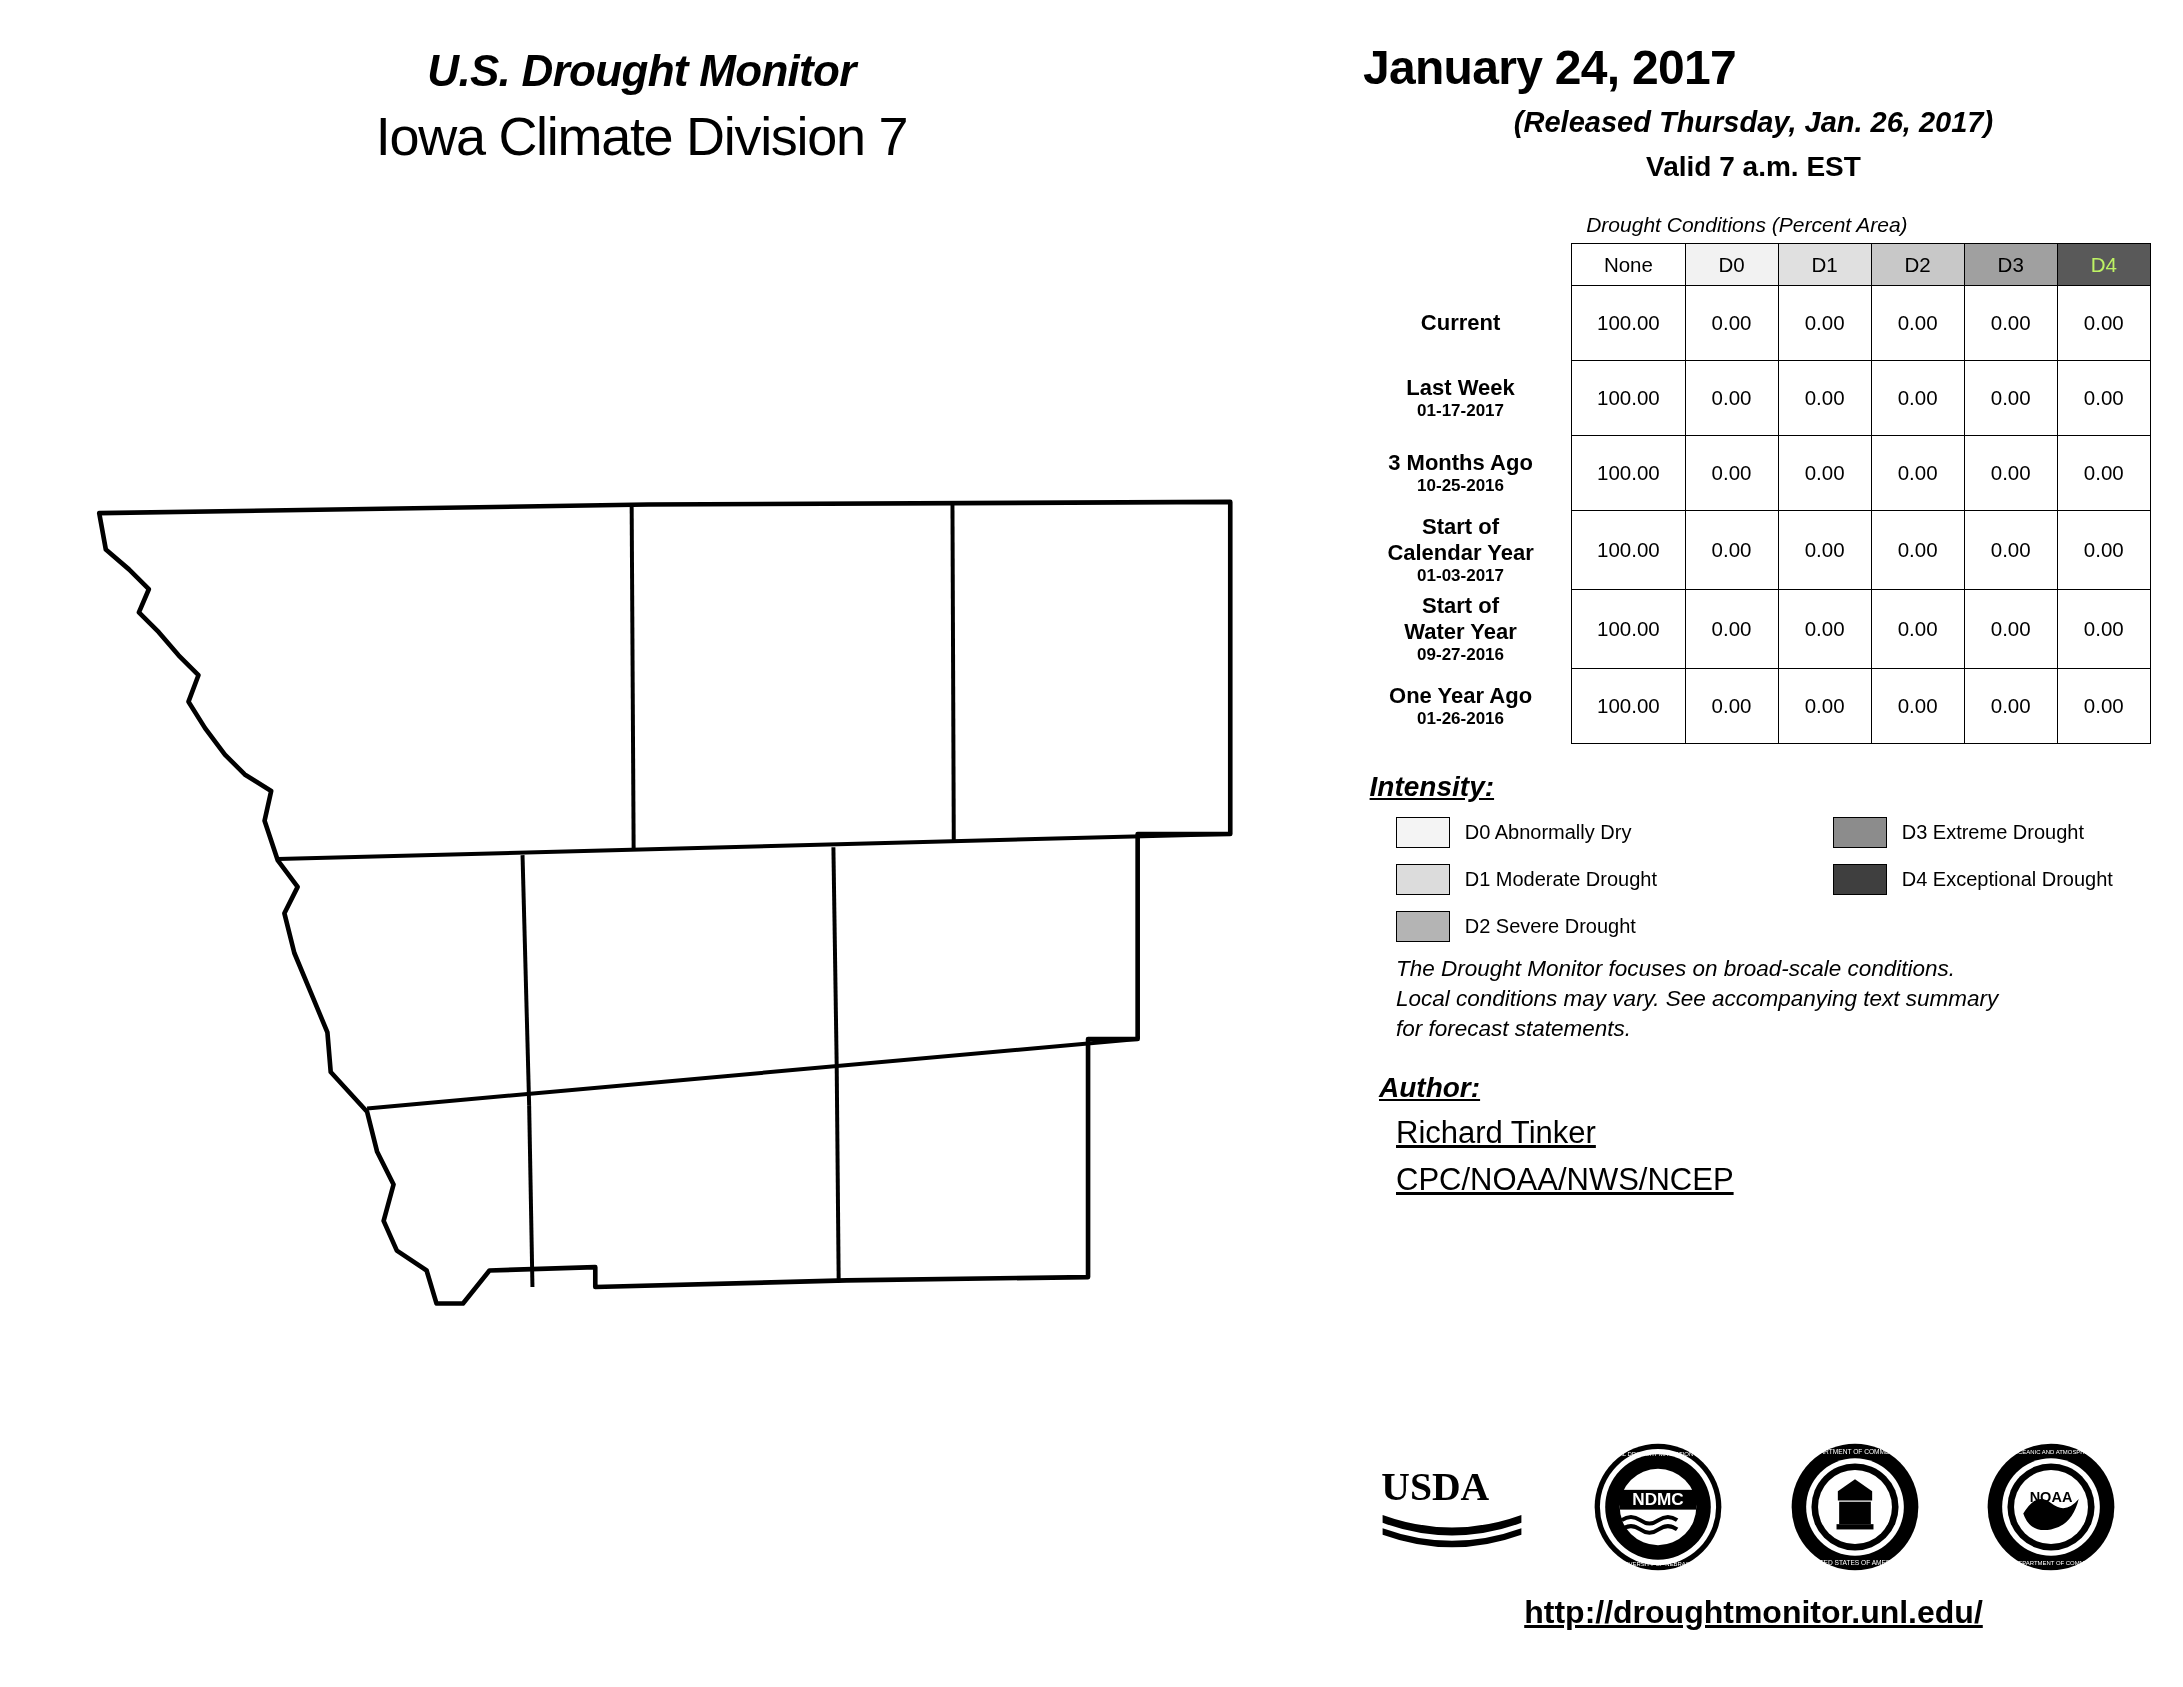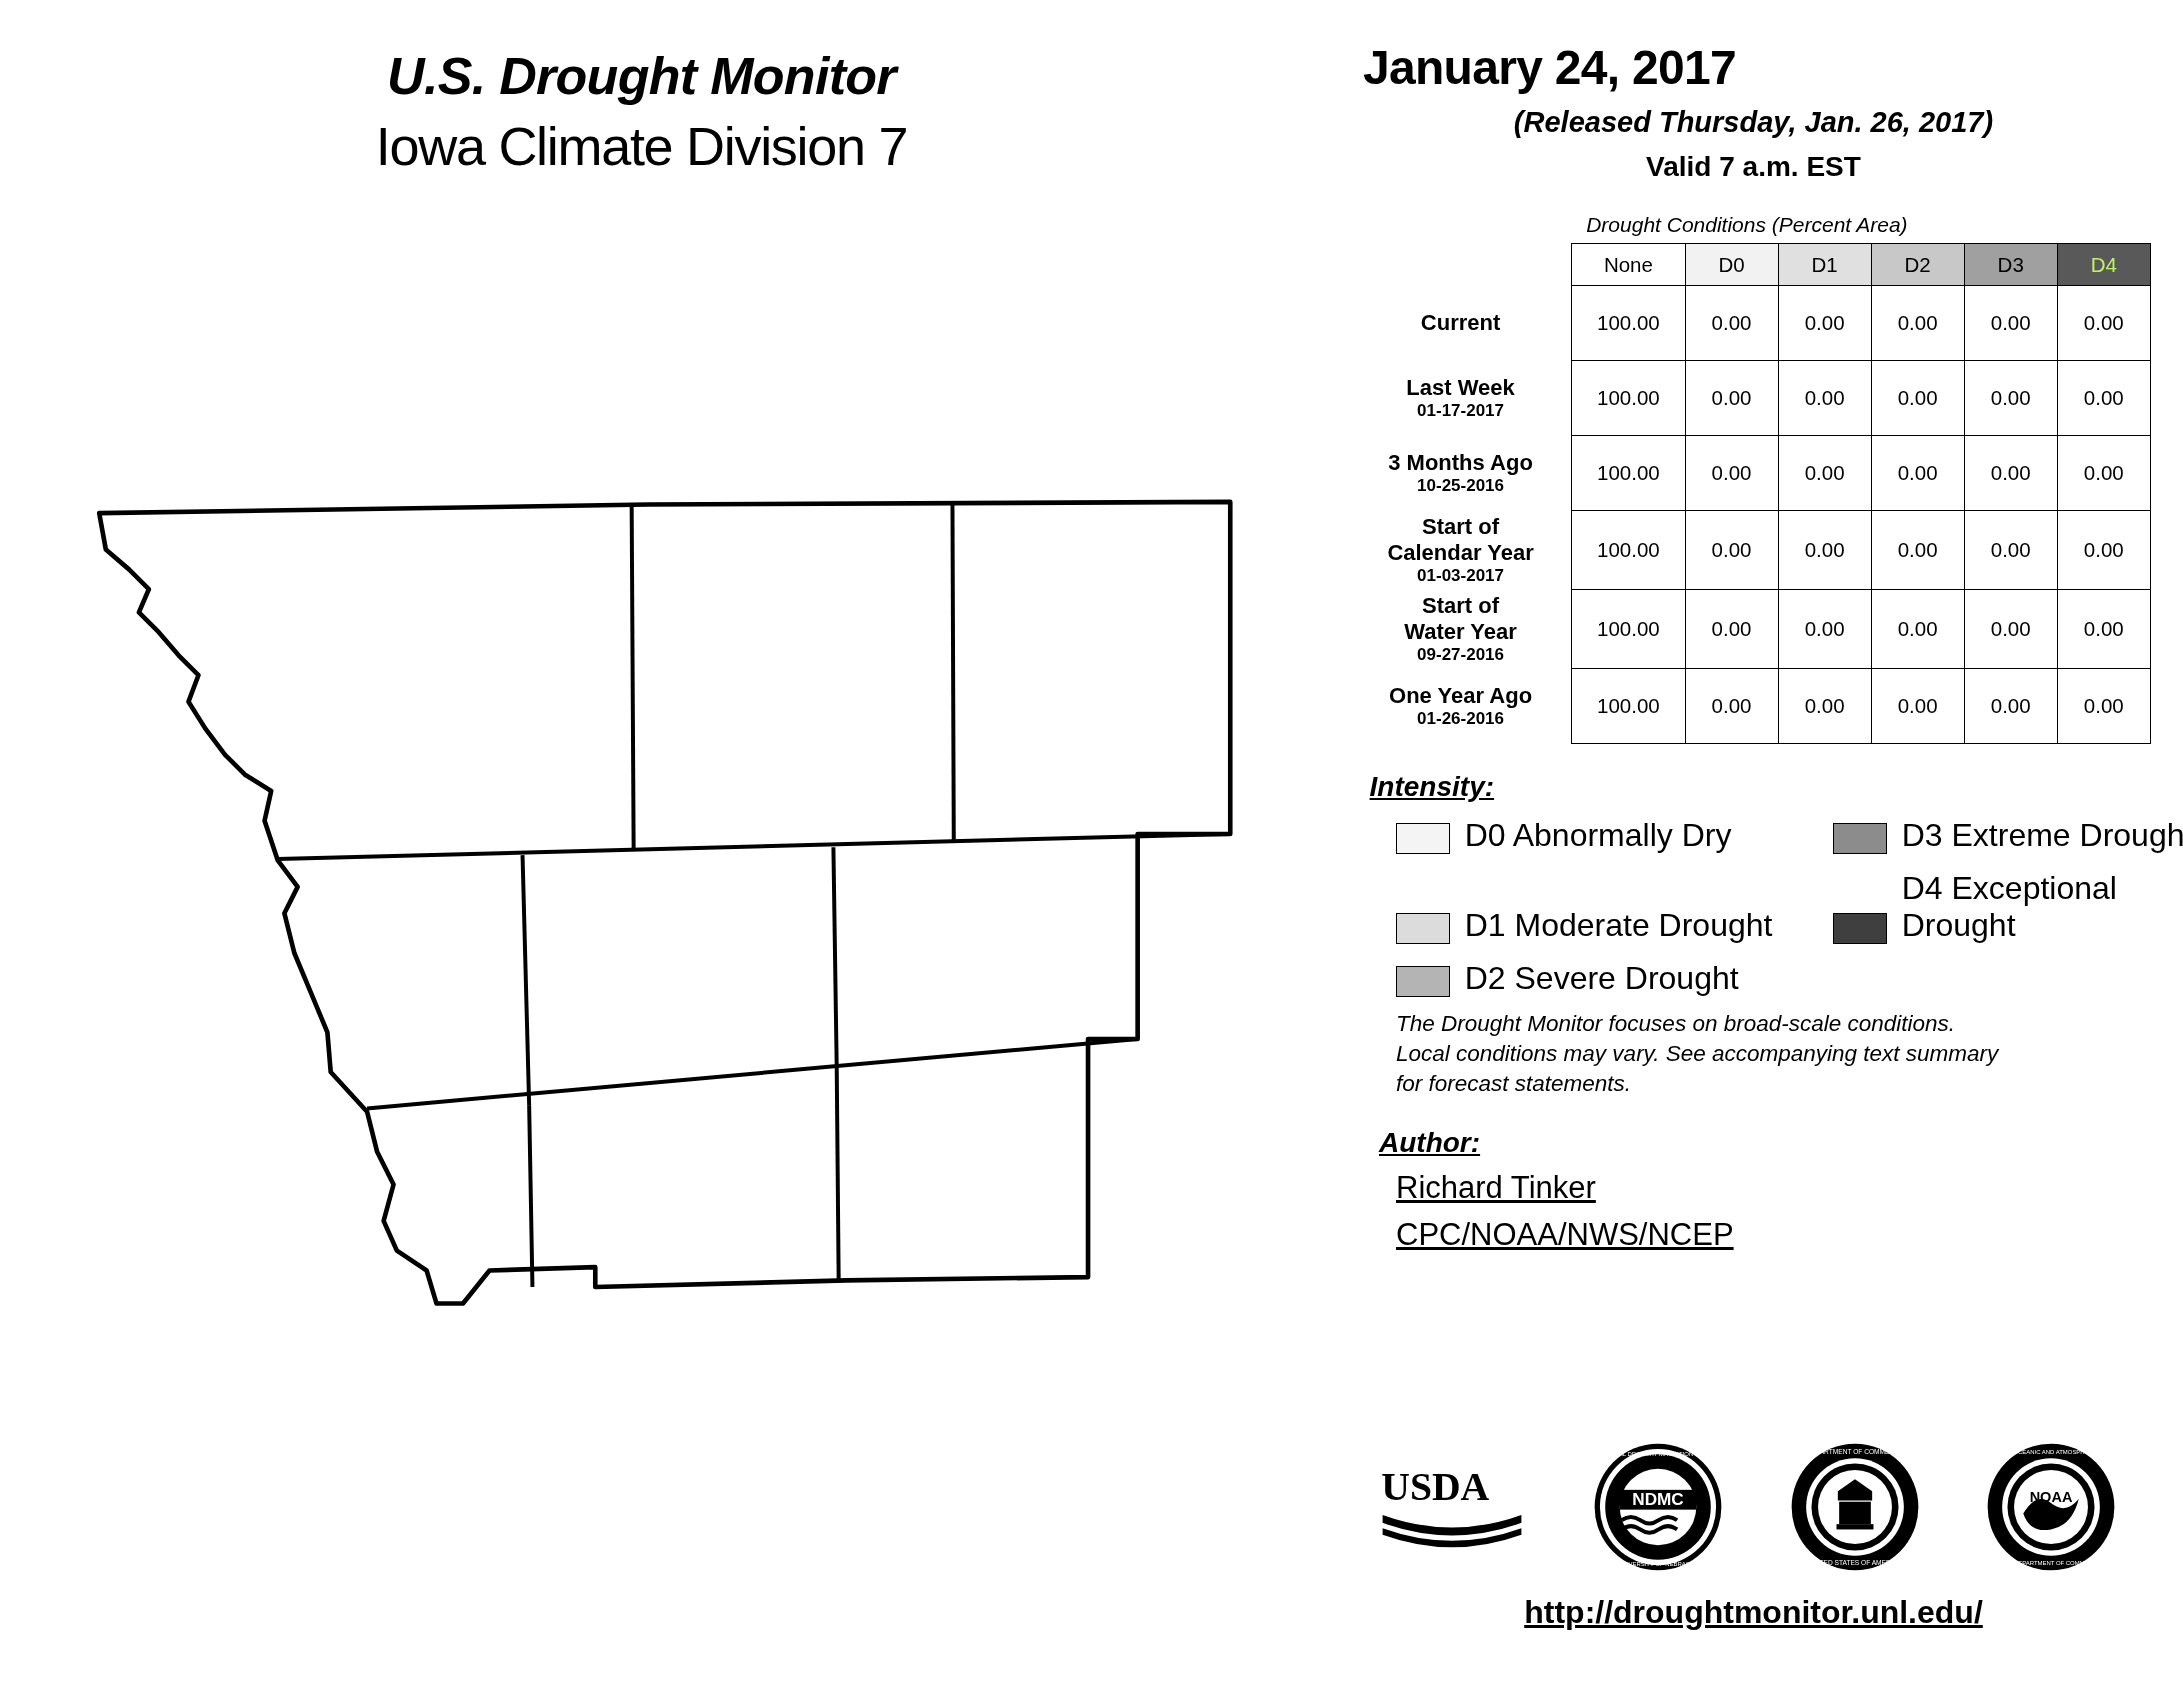--- a/index.html
+++ b/index.html
@@ -23,21 +23,21 @@
 
   
   .title-block {
     position: absolute;
     left: 79px;
     top: 46px;
     width: 1125px;
     text-align: center;
   }
   .title-small {
-    font-size: 52px;
+    font-size: 44px;
     font-style: italic;
     font-weight: bold;
     letter-spacing: -0.7px;
   }
   .title-large {
     font-size: 54px;
     font-weight: normal;
     margin-top: 9px;
     letter-spacing: -1.3px;
   }
@@ -139,22 +139,22 @@
     text-decoration: underline;
     margin-bottom: 14.6px;
   }
   .legend-grid {
     display: grid;
     grid-template-columns: 437px 423px;
     row-gap: 16px;
   }
   .legend-item {
     display: flex;
-    align-items: flex-end;
-    font-size: 32px;
+    align-items: center;
+    font-size: 20px;
     padding-left: 26.5px;
   }
   .swatch {
     width: 52px;
     height: 29px;
     border: 0.7px solid #000;
     margin-right: 14.6px;
     flex: none;
   }
   .sw-d0 { background: #f4f4f4; }

